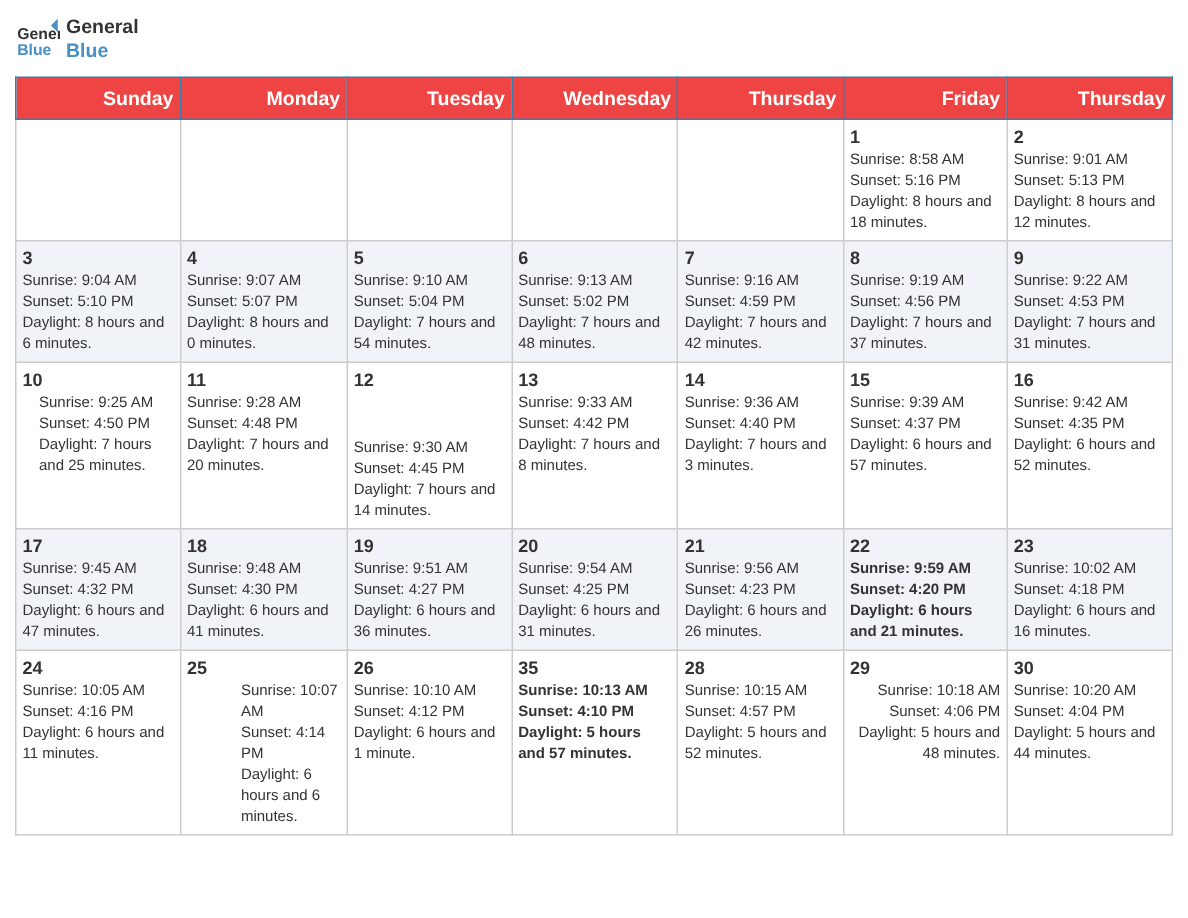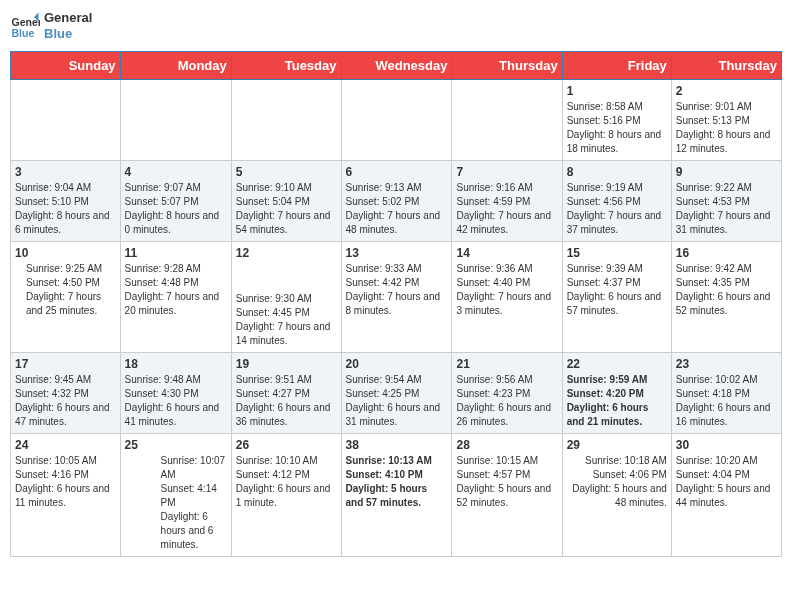--- a/index.html
+++ b/index.html
@@ -268,21 +268,21 @@
 Sunset: 4:14 PM
 Daylight: 6 hours and 6 minutes.</div>
         </td>
         <td>
           <div class="day-num">26</div>
           <div class="day-info" style="white-space: pre-line;">Sunrise: 10:10 AM
 Sunset: 4:12 PM
 Daylight: 6 hours and 1 minute.</div>
         </td>
         <td>
-          <div class="day-num">38</div>
+          <div class="day-num">35</div>
           <div class="day-info" style="white-space: pre-line; font-weight: bold;">Sunrise: 10:13 AM
 Sunset: 4:10 PM
 Daylight: 5 hours and 57 minutes.</div>
         </td>
         <td>
           <div class="day-num">28</div>
           <div class="day-info" style="white-space: pre-line;">Sunrise: 10:15 AM
 Sunset: 4:57 PM
 Daylight: 5 hours and 52 minutes.</div>
         </td>

